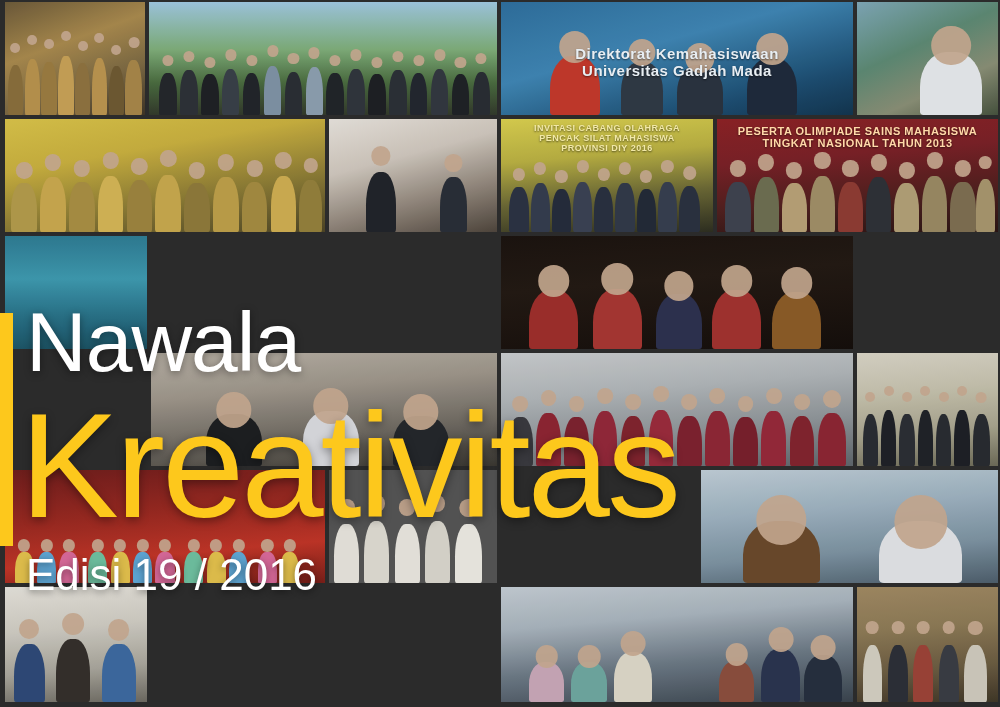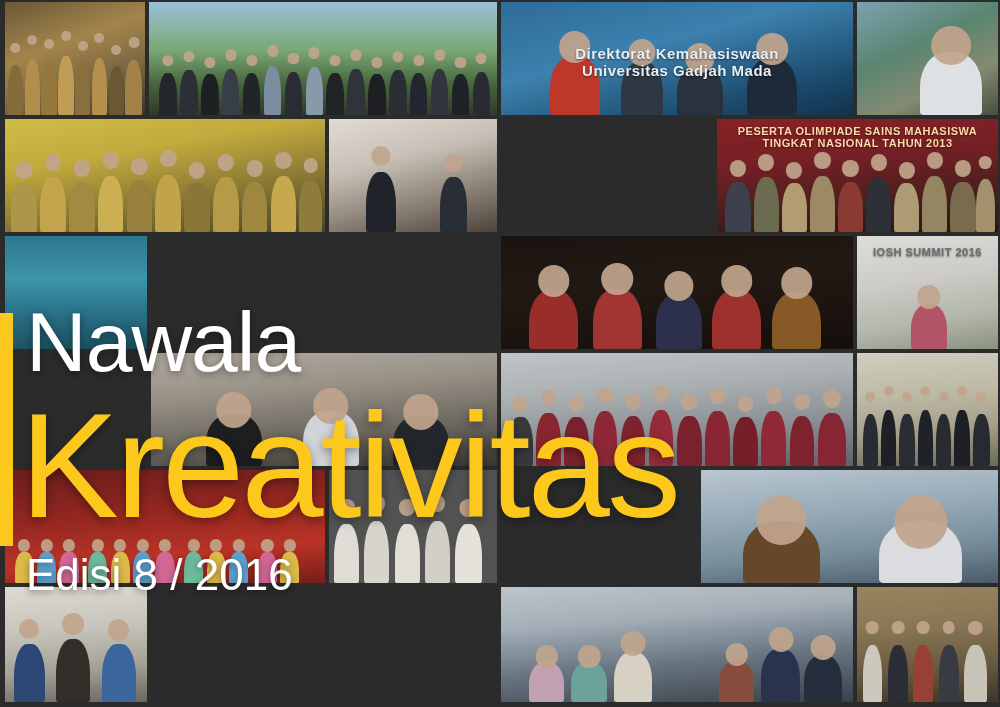--- a/index.html
+++ b/index.html
@@ -156,20 +156,37 @@
         </div>
         <div class="veil"></div>
       </div>
       <div class="tile" style="left: 329px; top: 119px; width: 168px; height: 113px; background-image: linear-gradient(165deg, rgb(231, 226, 220) 0%, rgb(207, 199, 189) 36%, rgb(142, 131, 120) 70%, rgb(79, 70, 61) 100%);">
         <div class="ppl">
           <i style="left: 22%; width: 18%; height: 86%; background: rgb(34, 37, 43);"></i>
           <i style="left: 66%; width: 16%; height: 78%; background: rgb(42, 47, 56);"></i>
         </div>
         <div class="veil"></div>
       </div>
+      <div class="tile" style="left: 501px; top: 119px; width: 212px; height: 113px; background-image: linear-gradient(175deg, rgb(217, 207, 79) 0%, rgb(185, 176, 67) 34%, rgb(109, 106, 54) 66%, rgb(46, 47, 34) 100%);">
+        <div class="ppl">
+          <i style="left: 4%; width: 9%; height: 64%; background: rgb(44, 51, 68);"></i>
+          <i style="left: 14%; width: 9%; height: 70%; background: rgb(53, 61, 79);"></i>
+          <i style="left: 24%; width: 9%; height: 62%; background: rgb(38, 45, 60);"></i>
+          <i style="left: 34%; width: 9%; height: 72%; background: rgb(59, 67, 84);"></i>
+          <i style="left: 44%; width: 9%; height: 64%; background: rgb(42, 49, 64);"></i>
+          <i style="left: 54%; width: 9%; height: 70%; background: rgb(50, 58, 74);"></i>
+          <i style="left: 64%; width: 9%; height: 62%; background: rgb(36, 43, 56);"></i>
+          <i style="left: 74%; width: 9%; height: 72%; background: rgb(55, 63, 80);"></i>
+          <i style="left: 84%; width: 10%; height: 66%; background: rgb(43, 50, 64);"></i>
+        </div>
+        <div class="veil"></div>
+        <div class="cap" style="color: rgb(242, 233, 168); font-size: 9px; top: 5px;">INVITASI CABANG OLAHRAGA
+PENCAK SILAT MAHASISWA
+PROVINSI DIY 2016</div>
+      </div>
       <div class="tile" style="left: 717px; top: 119px; width: 281px; height: 113px; background-image: linear-gradient(175deg, rgb(141, 35, 38) 0%, rgb(122, 34, 40) 34%, rgb(80, 32, 31) 68%, rgb(42, 21, 20) 100%);">
         <div class="ppl">
           <i style="left: 3%; width: 9%; height: 72%; background: rgb(63, 68, 80);"></i>
           <i style="left: 13%; width: 9%; height: 78%; background: rgb(110, 111, 82);"></i>
           <i style="left: 23%; width: 9%; height: 70%; background: rgb(184, 162, 119);"></i>
           <i style="left: 33%; width: 9%; height: 80%; background: rgb(160, 143, 104);"></i>
           <i style="left: 43%; width: 9%; height: 72%; background: rgb(143, 60, 52);"></i>
           <i style="left: 53%; width: 9%; height: 78%; background: rgb(47, 50, 56);"></i>
           <i style="left: 63%; width: 9%; height: 70%; background: rgb(178, 160, 119);"></i>
           <i style="left: 73%; width: 9%; height: 80%; background: rgb(154, 138, 100);"></i>
@@ -185,27 +202,20 @@
       </div>
       <div class="tile" style="left: 501px; top: 236px; width: 352px; height: 113px; background-image: linear-gradient(175deg, rgb(27, 20, 16) 0%, rgb(36, 26, 20) 40%, rgb(21, 15, 12) 100%);">
         <div class="ppl">
           <i style="left: 8%; width: 14%; height: 84%; background: rgb(158, 47, 44);"></i>
           <i style="left: 26%; width: 14%; height: 86%; background: rgb(168, 55, 51);"></i>
           <i style="left: 44%; width: 13%; height: 78%; background: rgb(46, 50, 80);"></i>
           <i style="left: 60%; width: 14%; height: 84%; background: rgb(163, 51, 48);"></i>
           <i style="left: 77%; width: 14%; height: 82%; background: rgb(140, 92, 40);"></i>
         </div>
         <div class="veil"></div>
-      </div>
-      <div class="tile" style="left: 857px; top: 236px; width: 141px; height: 113px; background-image: linear-gradient(170deg, rgb(230, 228, 224) 0%, rgb(211, 210, 205) 40%, rgb(185, 189, 176) 72%, rgb(143, 150, 131) 100%);">
-        <div class="ppl">
-          <i style="left: 38%; width: 26%; height: 64%; background: rgb(185, 86, 106);"></i>
-        </div>
-        <div class="veil"></div>
-        <div class="cap" style="color: rgb(109, 111, 114); font-size: 11px; top: 10px;">IOSH SUMMIT 2016</div>
       </div>
       <div class="tile" style="left: 151px; top: 353px; width: 346px; height: 113px; background-image: linear-gradient(175deg, rgb(185, 178, 166) 0%, rgb(157, 149, 138) 34%, rgb(111, 106, 98) 68%, rgb(60, 57, 51) 100%);">
         <div class="ppl">
           <i style="left: 16%; width: 16%; height: 74%; background: rgb(29, 31, 34);"></i>
           <i style="left: 44%; width: 16%; height: 78%; background: rgb(217, 218, 222);"></i>
           <i style="left: 70%; width: 16%; height: 72%; background: rgb(37, 40, 44);"></i>
         </div>
         <div class="veil"></div>
       </div>
       <div class="tile" style="left: 501px; top: 353px; width: 352px; height: 113px; background-image: linear-gradient(175deg, rgb(201, 204, 206) 0%, rgb(176, 181, 184) 34%, rgb(142, 148, 152) 66%, rgb(95, 102, 107) 100%);">
@@ -299,16 +309,16 @@
           <i style="left: 76%; width: 16%; height: 80%; background: rgb(207, 202, 189);"></i>
         </div>
         <div class="veil"></div>
       </div>
     </div>
 
   <div id="overlay">
     <div id="accent-bar" style="background: rgb(253, 200, 28);"></div>
     <div id="title-sub" style="color: rgb(253, 200, 28);">Kreativitas</div>
     <div id="title-main" style="color: rgb(255, 255, 255);">Nawala</div>
-    <div id="edition" style="color: rgb(255, 255, 255);">Edisi 8 / 2016</div>
+    <div id="edition" style="color: rgb(255, 255, 255);">Edisi 19 / 2016</div>
   </div>
 
 </div>
 
 </body></html>

